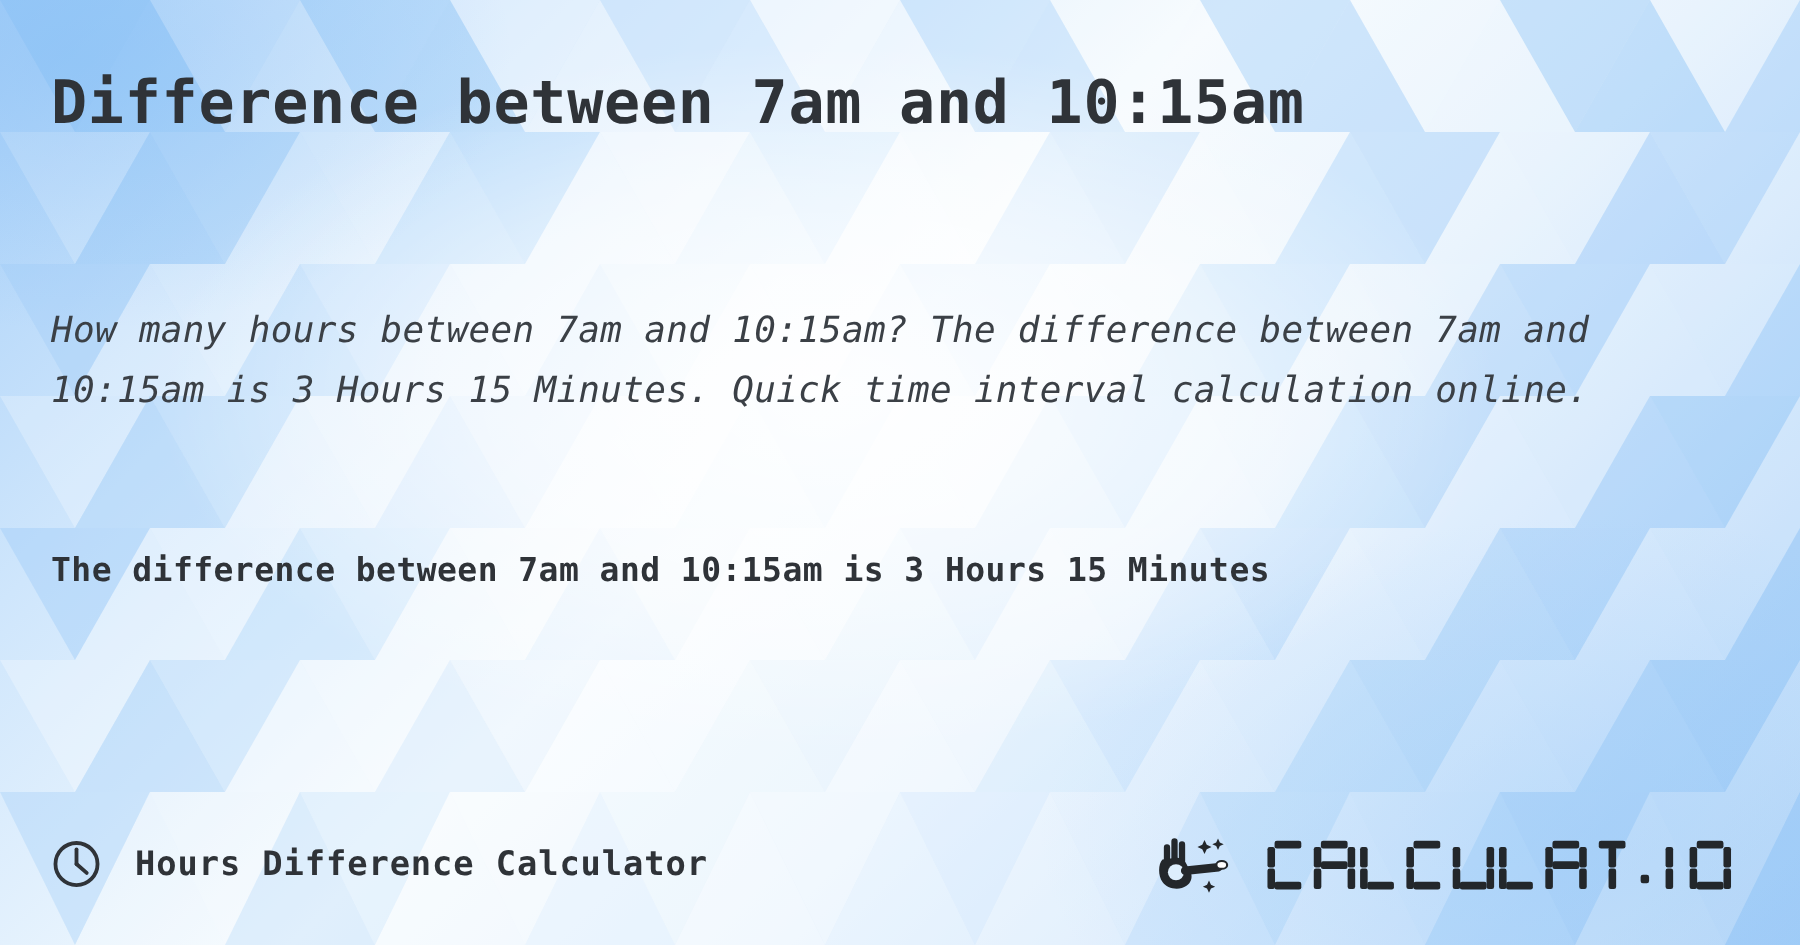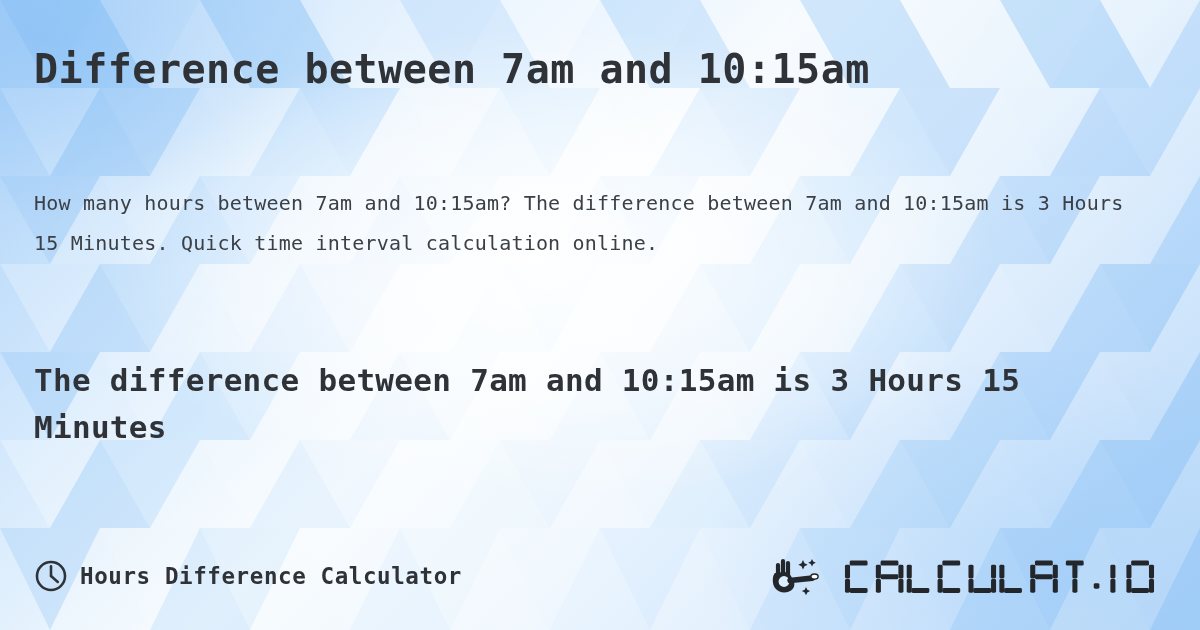--- a/index.html
+++ b/index.html
@@ -59,36 +59,37 @@
     font-size: 40px;
     font-weight: bold;
     letter-spacing: 0.5px;
     color: #2f3338;
     white-space: nowrap;
   }
 
   .summary {
     position: absolute;
     left: 34px;
-    top: 183px;
+    top: 200px;
     width: 1100px;
     margin: 0;
-    font-size: 20px;
+    font-size: 24px;
     line-height: 40px;
     color: #3b4046;
     letter-spacing: 0.2px;
+    font-style: italic;
   }
 
   .answer {
     position: absolute;
     left: 34px;
     top: 357px;
     width: 1080px;
     margin: 0;
-    font-size: 31px;
+    font-size: 22px;
     line-height: 47px;
     font-weight: bold;
     color: #2f3338;
     letter-spacing: 0.3px;
   }
 
   
   .footer {
     position: absolute;
     left: 34px;
@@ -96,21 +97,21 @@
     bottom: 28px;
     height: 52px;
     display: flex;
     align-items: center;
     justify-content: space-between;
   }
 
   .footer-left {
     display: flex;
     align-items: center;
-    gap: 12px;
+    gap: 22px;
   }
   .clock-icon {
     width: 34px;
     height: 34px;
     flex: 0 0 auto;
     display: block;
   }
   .footer-label {
     font-size: 22.5px;
     font-weight: bold;

